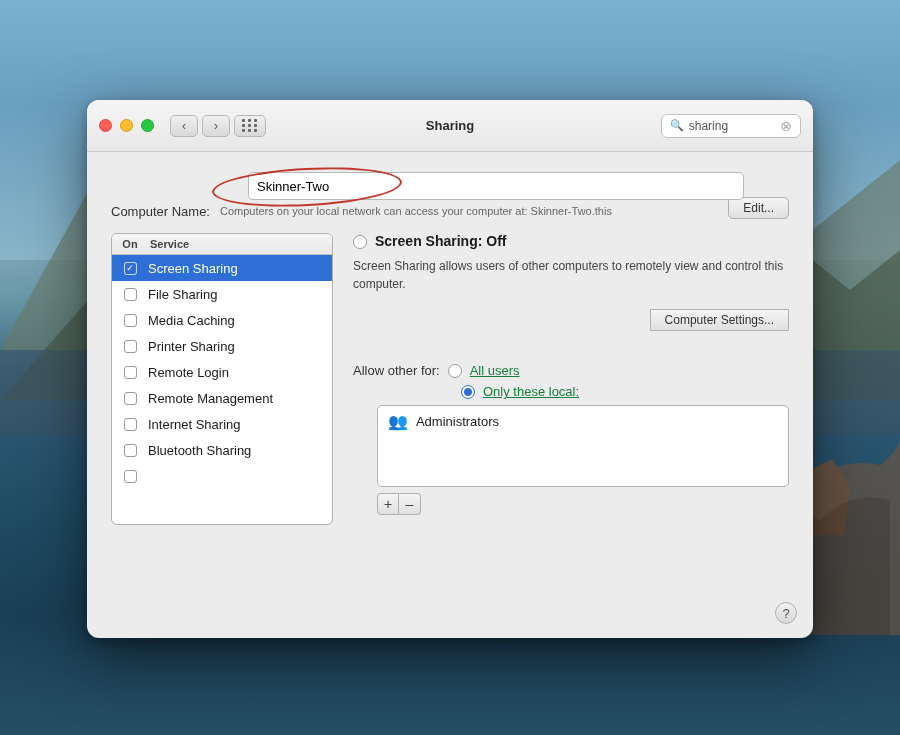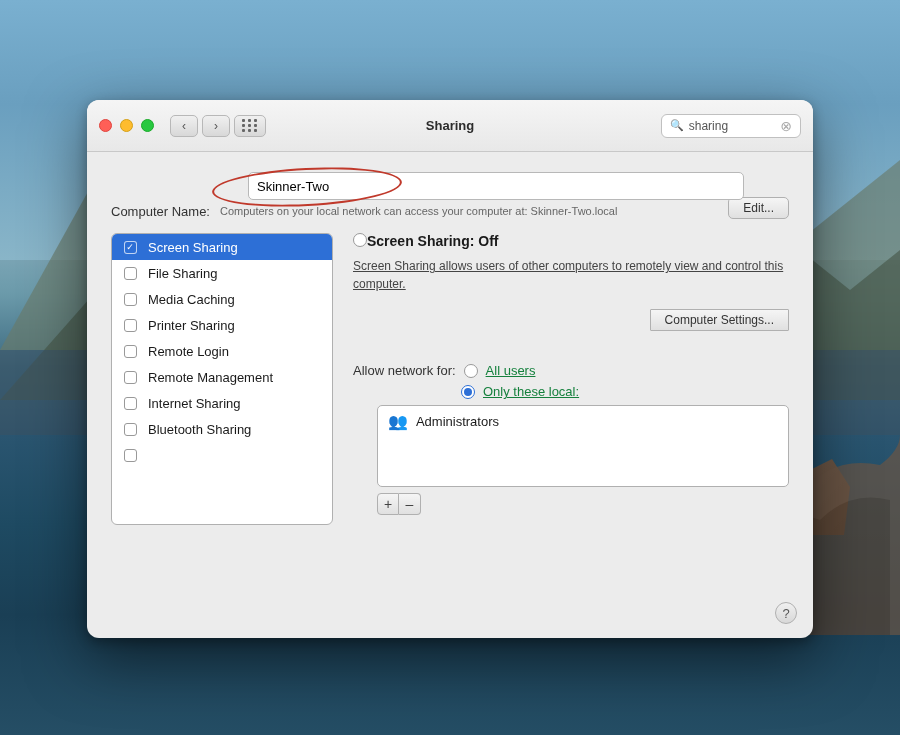--- a/index.html
+++ b/index.html
@@ -331,21 +331,22 @@
     }
 
     
     .right-panel {
       flex: 1;
       padding-left: 20px;
     }
 
     .status-row {
       display: flex;
-      align-items: flex-start;
+      align-items: flex-end;
+      gap: 8px;
       margin-bottom: 8px;
     }
 
     .radio-off {
       width: 14px;
       height: 14px;
       border-radius: 50%;
       border: 1.5px solid #999;
       background: white;
       display: inline-block;
@@ -355,21 +356,20 @@
       font-size: 14px;
       font-weight: 600;
       color: #1a1a1a;
     }
 
     .status-desc {
       font-size: 12px;
       color: #444;
       line-height: 1.5;
       margin-bottom: 16px;
-      text-decoration: underline;
     }
 
     .comp-settings-btn {
       display: block;
       margin-left: auto;
       margin-bottom: 16px;
       height: 22px;
       background: linear-gradient(180deg, #f5f5f5, #e0e0e0);
       border: 1px solid #b0b0b0;
       border-radius: 1px;
@@ -596,28 +596,32 @@
   </div>
 
   <div class="content">
 
     <div class="computer-name-row">
       <span class="label-text">Computer Name:</span>
       <div class="name-field-wrapper">
         <div class="oval-annotation"></div>
         <input class="name-input" type="text" value="Skinner-Two" style="">
         <div class="name-subtext">Computers on your local network can access your computer at:
-Skinner-Two.local</div>
+Skinner-Two.this</div>
       </div>
       <button class="edit-btn">Edit...</button>
     </div>
 
     <div class="panel-area">
 
       <div class="services-panel">
+        <div class="services-header">
+          <span class="col-on">On</span>
+          <span class="col-service">Service</span>
+        </div>
         <ul class="service-list">
           <li class="service-item selected">
             <div class="service-checkbox">
               <div class="cb checked">
                 <span class="cb-check">✓</span>
               </div>
             </div>
             <span class="service-name">Screen Sharing</span>
           </li>
           <li class="service-item">
@@ -679,21 +683,21 @@
 
         <p class="status-desc">Screen Sharing allows users of other computers to remotely view and control
 this computer.</p>
 
         <div style="display:flex;justify-content:flex-end;margin-bottom:16px;">
           <button class="comp-settings-btn">Computer Settings...</button>
         </div>
 
         <div class="access-section">
           <div class="access-row">
-            <span class="access-label">Allow network for:</span>
+            <span class="access-label">Allow other for:</span>
             <div class="radio-btn"></div>
             <span class="radio-option-text">All users</span>
           </div>
 
           <div class="access-row" style="margin-left:108px;">
             <div class="radio-btn active"></div>
             <span class="radio-option-text">Only these local:</span>
           </div>
 
           <div class="users-list-container">

